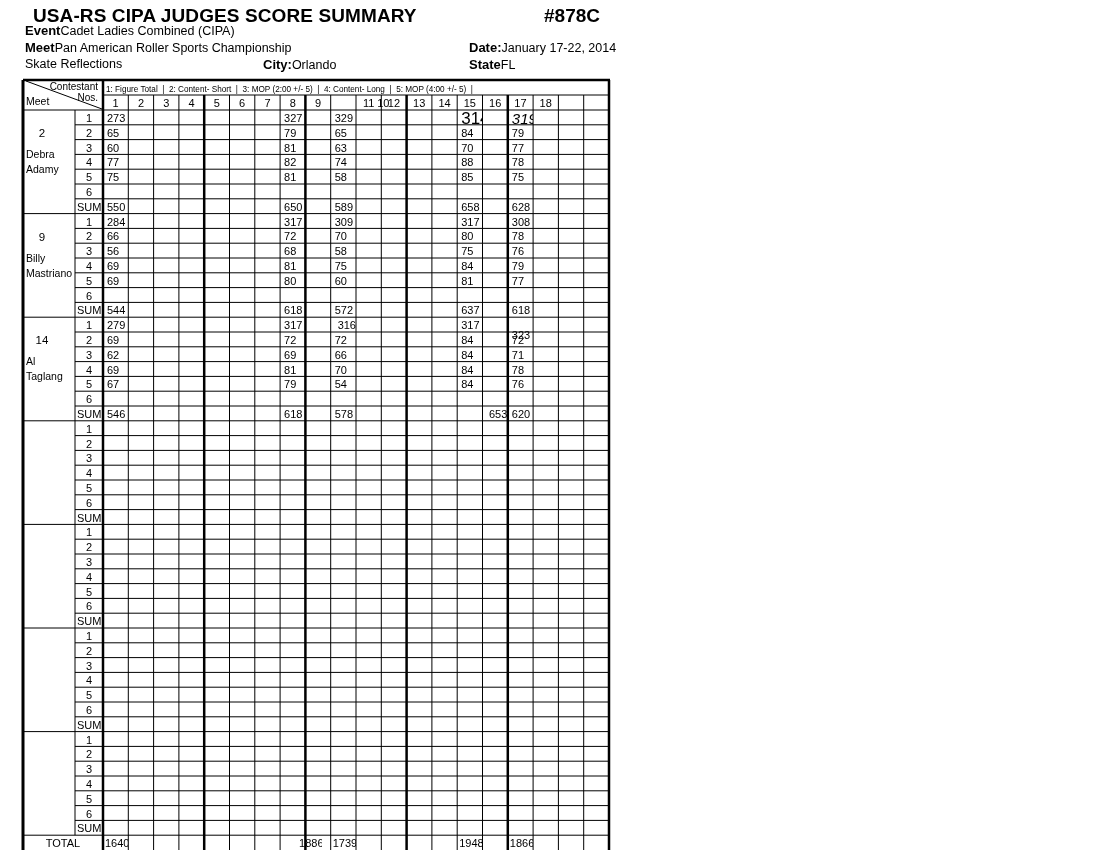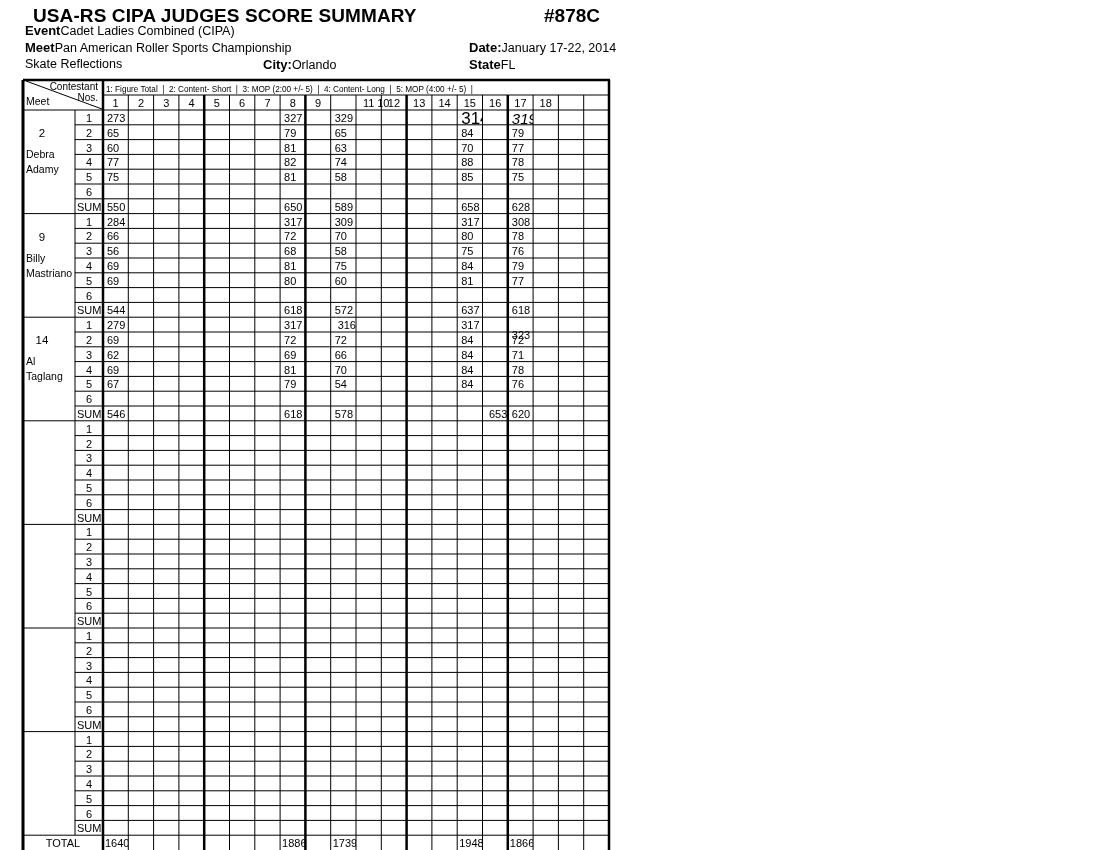--- a/index.html
+++ b/index.html
@@ -284,17 +284,17 @@
     <div class="cell" style="left: 26px; top: 784.6px; width: 50px; font-size: 10.5px;"></div>
     <div class="cell" style="left: 75px; top: 733.6px; width: 28px; text-align: center; font-size: 11px;">1</div>
     <div class="cell" style="left: 75px; top: 748.4px; width: 28px; text-align: center; font-size: 11px;">2</div>
     <div class="cell" style="left: 75px; top: 763.2px; width: 28px; text-align: center; font-size: 11px;">3</div>
     <div class="cell" style="left: 75px; top: 778px; width: 28px; text-align: center; font-size: 11px;">4</div>
     <div class="cell" style="left: 75px; top: 792.8px; width: 28px; text-align: center; font-size: 11px;">5</div>
     <div class="cell" style="left: 75px; top: 807.6px; width: 28px; text-align: center; font-size: 11px;">6</div>
     <div class="cell" style="left: 77px; top: 822.4px; width: 28px; text-align: left; font-size: 11px;">SUM</div>
     <div class="cell" style="left: 23px; top: 837.2px; width: 80px; text-align: center; font-size: 11px;">TOTAL</div>
     <div class="cell" style="left: 105px; top: 837.2px; width: 23.3px; font-size: 11px; overflow: hidden;">1640</div>
-    <div class="cell" style="left: 282.1px; top: 837.2px; width: 23.3px; font-size: 11px; overflow: hidden;">1886</div>
+    <div class="cell" style="left: 282.1px; top: 837.2px; width: 23.3px; font-size: 11px; overflow: hidden; padding-left: 17px;">1886</div>
     <div class="cell" style="left: 332.7px; top: 837.2px; width: 23.3px; font-size: 11px; overflow: hidden;">1739</div>
     <div class="cell" style="left: 459.2px; top: 837.2px; width: 23.3px; font-size: 11px; overflow: hidden;">1948</div>
     <div class="cell" style="left: 509.8px; top: 837.2px; width: 23.3px; font-size: 11px; overflow: hidden;">1866</div>
   </div>
 
 </body></html>

